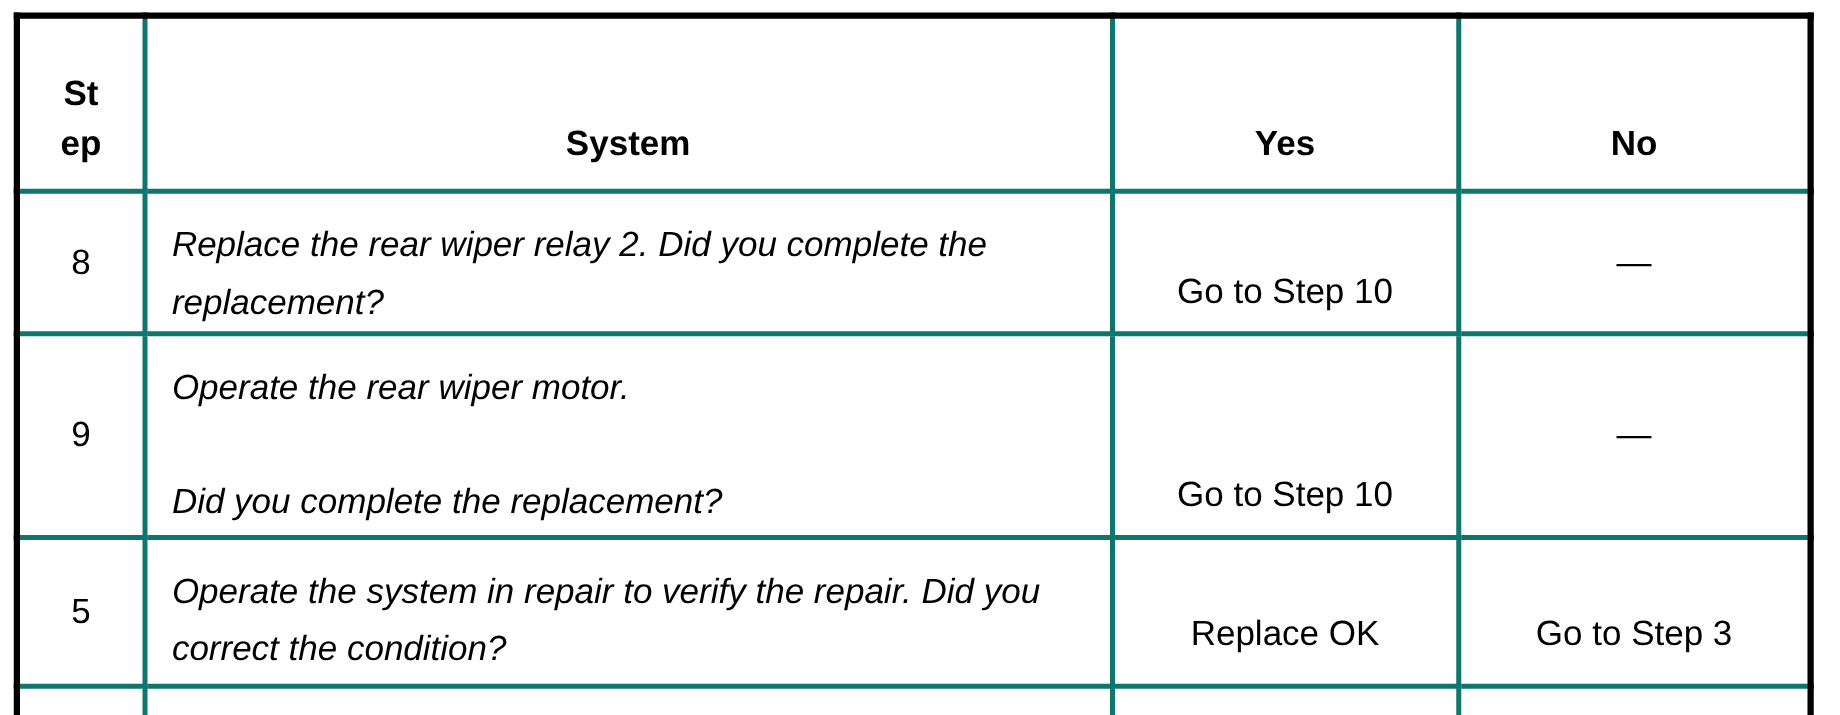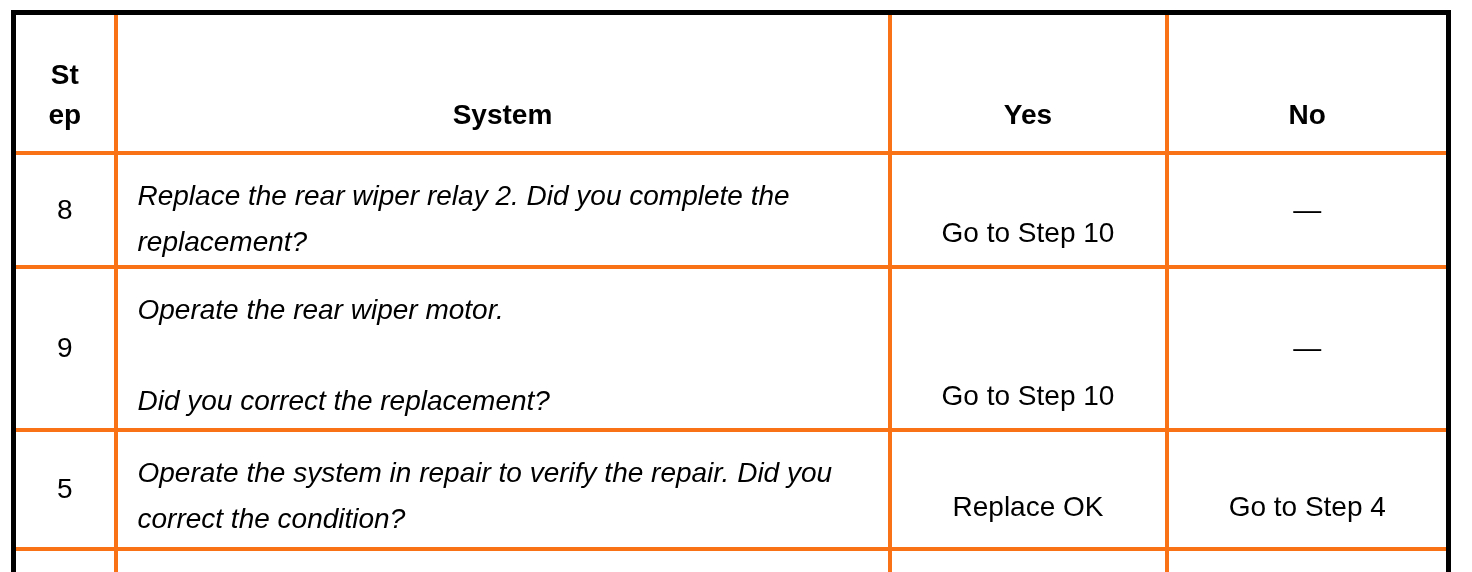--- a/index.html
+++ b/index.html
@@ -19,21 +19,21 @@
   table.diag {
     position: absolute;
     left: 11px;
     top: 10px;
     width: 1435px;
     border-collapse: collapse;
     table-layout: fixed;
     border: 5px solid #000000;
   }
   table.diag th, table.diag td {
-    border: 4px solid #f97316;
+    border: 4px solid #0f766e;
     font-size: 28px;
     color: #000000;
     overflow: hidden;
   }
   thead th {
     border-bottom-width: 5px;
     font-weight: bold;
     text-align: center;
     vertical-align: bottom;
     padding: 0 4px 16px 4px;
@@ -95,32 +95,32 @@
         <td class="cell-action">
           <p>Replace the rear wiper relay 2. Did you complete the replacement?</p>
         </td>
         <td class="cell-yes va-bottom">Go to Step 10</td>
         <td class="cell-no va-middle">—</td>
       </tr>
       <tr class="row-9">
         <td class="cell-step">9</td>
         <td class="cell-action">
           <p>Operate the rear wiper motor.</p>
-          <p class="para-gap">Did you correct the replacement?</p>
+          <p class="para-gap">Did you complete the replacement?</p>
         </td>
         <td class="cell-yes va-bottom">Go to Step 10</td>
         <td class="cell-no va-middle">—</td>
       </tr>
       <tr class="row-10">
         <td class="cell-step">5</td>
         <td class="cell-action">
           <p>Operate the system in repair to verify the repair. Did you correct the condition?</p>
         </td>
         <td class="cell-yes va-bottom pb-lg">Replace OK</td>
-        <td class="cell-no va-bottom pb-lg">Go to Step 4</td>
+        <td class="cell-no va-bottom pb-lg">Go to Step 3</td>
       </tr>
       <tr class="row-cut">
         <td class="cell-step"></td>
         <td class="cell-action"></td>
         <td class="cell-yes"></td>
         <td class="cell-no"></td>
       </tr>
     </tbody>
   </table>
 </div>

